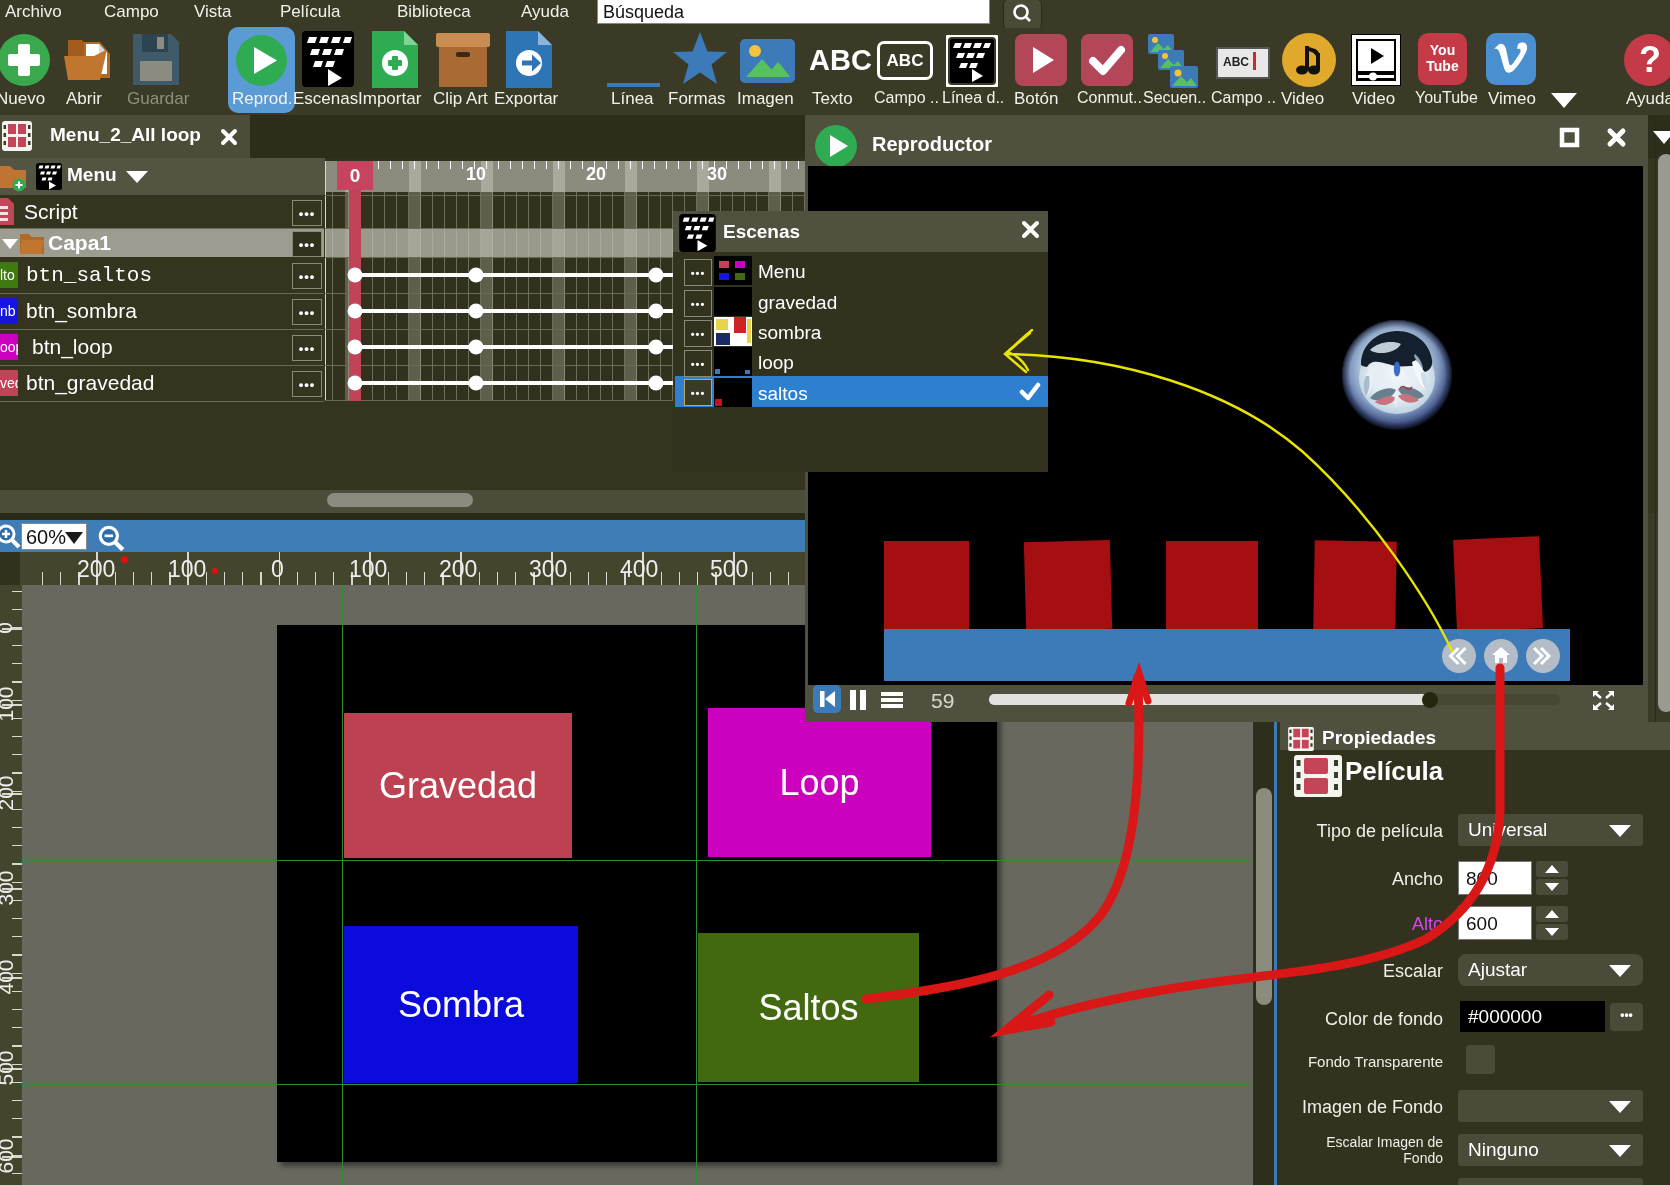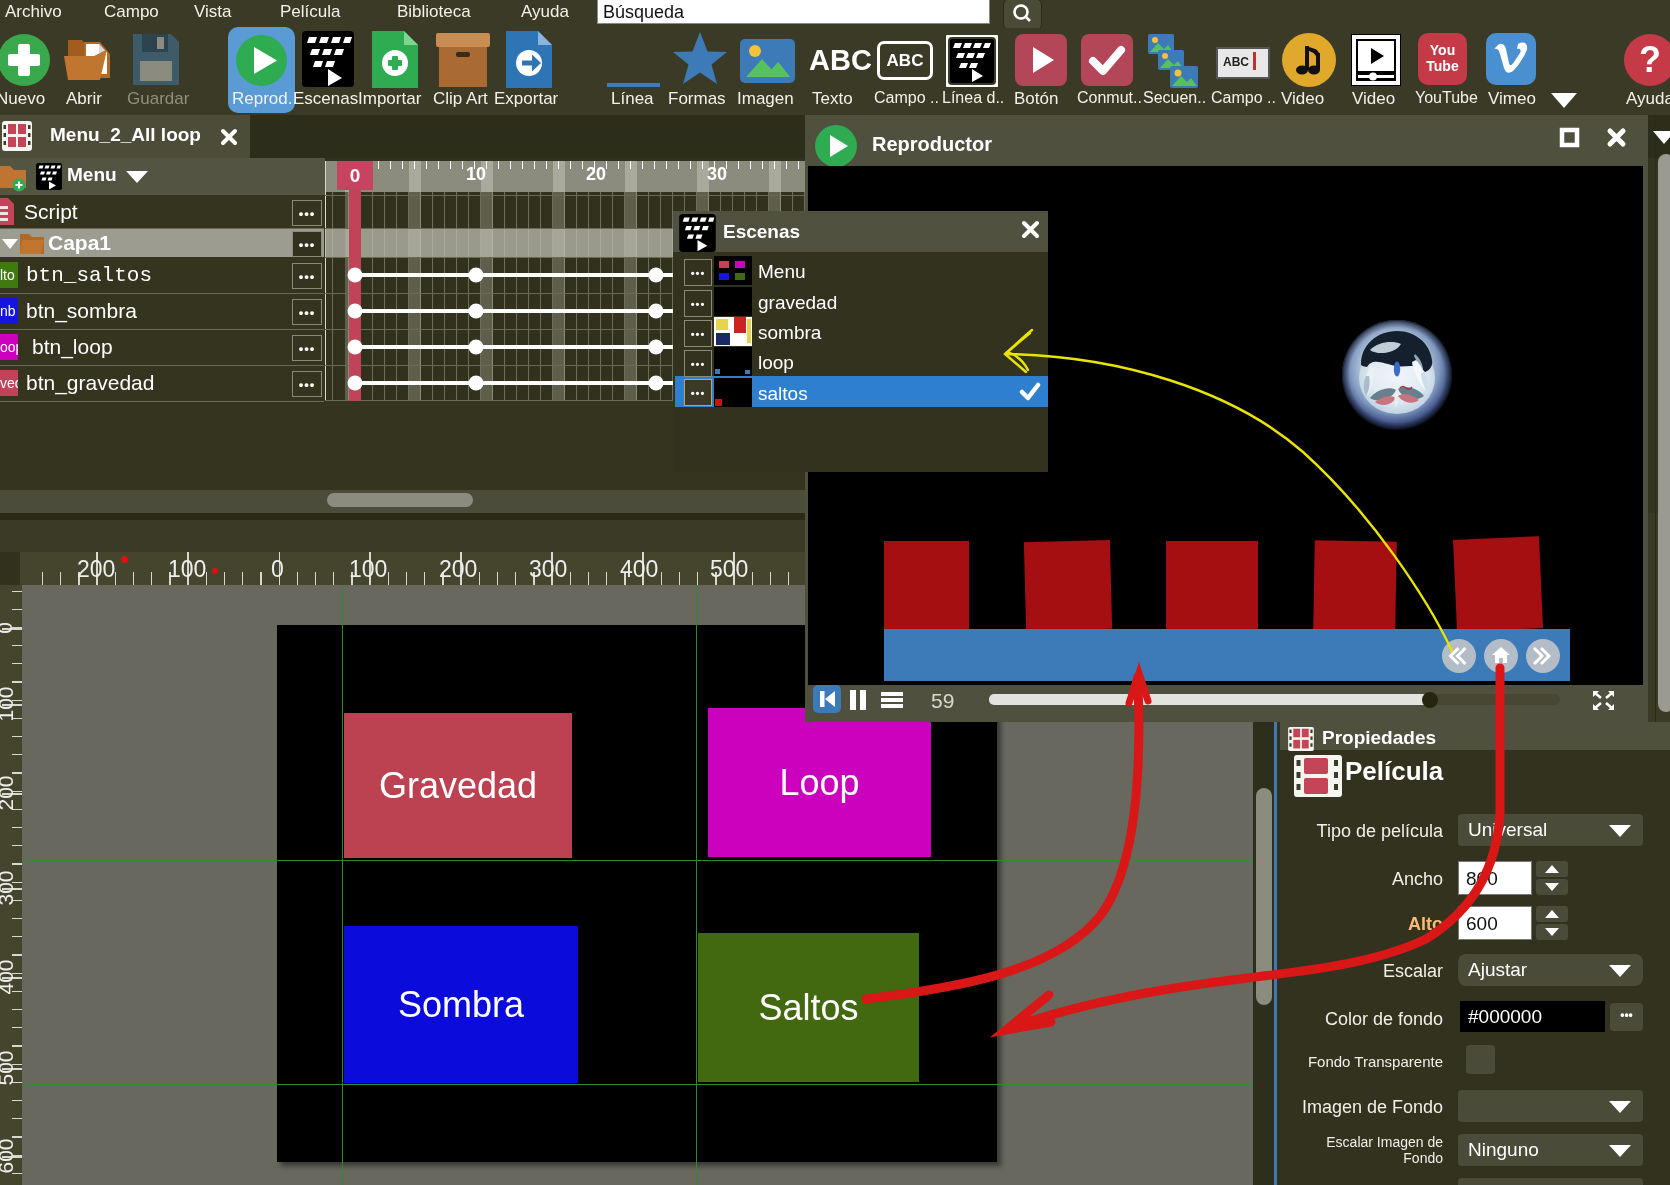--- a/index.html
+++ b/index.html
@@ -399,20 +399,36 @@
         <circle cx="30" cy="126" r="7.5"></circle>
             <circle cx="151" cy="126" r="7.5"></circle>
             <circle cx="331" cy="126" r="7.5"></circle>
           </g>
       </svg>
     </div>
 
     <div class="abs" style="left:327px;top:335px;width:146px;height:14px;background:#8c8c7e;border-radius:8px;"></div>
   </div>
   <div class="abs" style="left:0;top:513px;width:1253px;height:7px;background:#2a2a18;"></div>
+  <div id="zoombar" class="abs" style="left:0;top:520px;width:1253px;height:33px;background:#3f7db6;">
+    <svg class="abs" style="left:-6px;top:2px;" width="28" height="28" viewBox="0 0 28 28">
+        <circle cx="12" cy="12" r="8" fill="#2e6da8" stroke="#fff" stroke-width="3"></circle>
+        <line x1="18" y1="18" x2="25" y2="25" stroke="#fff" stroke-width="4"></line>
+        <line x1="8" y1="12" x2="16" y2="12" stroke="#fff" stroke-width="2.5"></line>
+        <line x1="12" y1="8" x2="12" y2="16" stroke="#fff" stroke-width="2.5"></line>
+      </svg>
+    <div class="abs" style="left:21px;top:3px;width:66px;height:27px;background:#fff;border:1px solid #888;font-size:20px;color:#111;line-height:27px;padding-left:4px;box-sizing:border-box;">60%
+      <span style="position:absolute;right:3px;top:8px;width:0;height:0;border-left:9px solid transparent;border-right:9px solid transparent;border-top:12px solid #1a1a1a;"></span>
+    </div>
+    <svg class="abs" style="left:96px;top:3px;" width="30" height="30" viewBox="0 0 28 28">
+        <circle cx="12" cy="12" r="8" fill="#2e6da8" stroke="#fff" stroke-width="3"></circle>
+        <line x1="18" y1="18" x2="25" y2="25" stroke="#fff" stroke-width="4"></line>
+        <line x1="8" y1="12" x2="16" y2="12" stroke="#fff" stroke-width="2.5"></line>
+      </svg>
+  </div>
   <div id="rulers" class="abs" style="left:0;top:552px;width:1253px;height:633px;background:#45452e;">
     <div class="abs" style="left:0;top:0;width:20px;height:33px;background:#31311d;"></div>
 
     <div class="abs" style="left:22px;top:20px;width:1231px;height:13px;background:repeating-linear-gradient(90deg,transparent 0,transparent 17px,#d8d8cc 17px,#d8d8cc 18.2px);background-position:3px 0;"></div>
     <div class="abs" style="left:22px;top:0;width:1231px;height:33px;background:repeating-linear-gradient(90deg,transparent 0,transparent 89.5px,#d8d8cc 89.5px,#d8d8cc 91px);background-position:-15px 0;"></div>
     <span class="abs" style="left:77px;top:4px;font-size:23px;color:#eee;">200</span>
     <span class="abs" style="left:168px;top:4px;font-size:23px;color:#eee;">100</span>
     <span class="abs" style="left:271px;top:4px;font-size:23px;color:#eee;">0</span>
     <span class="abs" style="left:349px;top:4px;font-size:23px;color:#eee;">100</span>
     <span class="abs" style="left:439px;top:4px;font-size:23px;color:#eee;">200</span>
@@ -491,21 +507,21 @@
     <span class="abs" style="left:0;top:99px;width:190px;text-align:right;font-size:18px;color:#f0f0e8;">Tipo de película</span>
     <div class="abs" style="left:205px;top:92px;width:185px;height:32px;background:#4b4b39;border-radius:4px;color:#fff;font-size:19px;line-height:32px;padding-left:10px;box-sizing:border-box;">Universal<span style="position:absolute;right:12px;top:11px;width:0;height:0;border-left:11px solid transparent;border-right:11px solid transparent;border-top:12px solid #fff;"></span></div>
     <span class="abs" style="left:0;top:147px;width:190px;text-align:right;font-size:18px;color:#f0f0e8;">Ancho</span>
     <div class="abs" style="left:205px;top:139px;width:74px;height:34px;background:#fff;border:1px solid #777;color:#111;font-size:19px;line-height:34px;padding-left:7px;box-sizing:border-box;">800</div>
     <div class="abs" style="left:283px;top:139px;width:32px;height:16px;background:#4b4b39;border-radius:3px;">
         <span style="position:absolute;left:9px;top:4px;width:0;height:0;border-left:7px solid transparent;border-right:7px solid transparent;border-bottom:8px solid #fff;"></span>
       </div>
     <div class="abs" style="left:283px;top:157px;width:32px;height:16px;background:#4b4b39;border-radius:3px;">
         <span style="position:absolute;left:9px;top:4px;width:0;height:0;border-left:7px solid transparent;border-right:7px solid transparent;border-top:8px solid #fff;"></span>
       </div>
-    <span class="abs" style="left:0;top:192px;width:190px;text-align:right;font-size:18px;color:#fdba74;font-weight:bold;">Alto</span>
+    <span class="abs" style="left:0;top:192px;width:190px;text-align:right;font-size:18px;color:#d946ef;">Alto</span>
     <div class="abs" style="left:205px;top:184px;width:74px;height:34px;background:#fff;border:1px solid #777;color:#111;font-size:19px;line-height:34px;padding-left:7px;box-sizing:border-box;">600</div>
     <div class="abs" style="left:283px;top:184px;width:32px;height:16px;background:#4b4b39;border-radius:3px;">
         <span style="position:absolute;left:9px;top:4px;width:0;height:0;border-left:7px solid transparent;border-right:7px solid transparent;border-bottom:8px solid #fff;"></span>
       </div>
     <div class="abs" style="left:283px;top:202px;width:32px;height:16px;background:#4b4b39;border-radius:3px;">
         <span style="position:absolute;left:9px;top:4px;width:0;height:0;border-left:7px solid transparent;border-right:7px solid transparent;border-top:8px solid #fff;"></span>
       </div>
     <span class="abs" style="left:0;top:239px;width:190px;text-align:right;font-size:18px;color:#f0f0e8;">Escalar</span>
     <div class="abs" style="left:205px;top:232px;width:185px;height:32px;background:#4b4b39;border-radius:8px;color:#fff;font-size:19px;line-height:32px;padding-left:10px;box-sizing:border-box;">Ajustar<span style="position:absolute;right:12px;top:11px;width:0;height:0;border-left:11px solid transparent;border-right:11px solid transparent;border-top:12px solid #fff;"></span></div>
     <span class="abs" style="left:0;top:287px;width:190px;text-align:right;font-size:18px;color:#f0f0e8;">Color de fondo</span>

